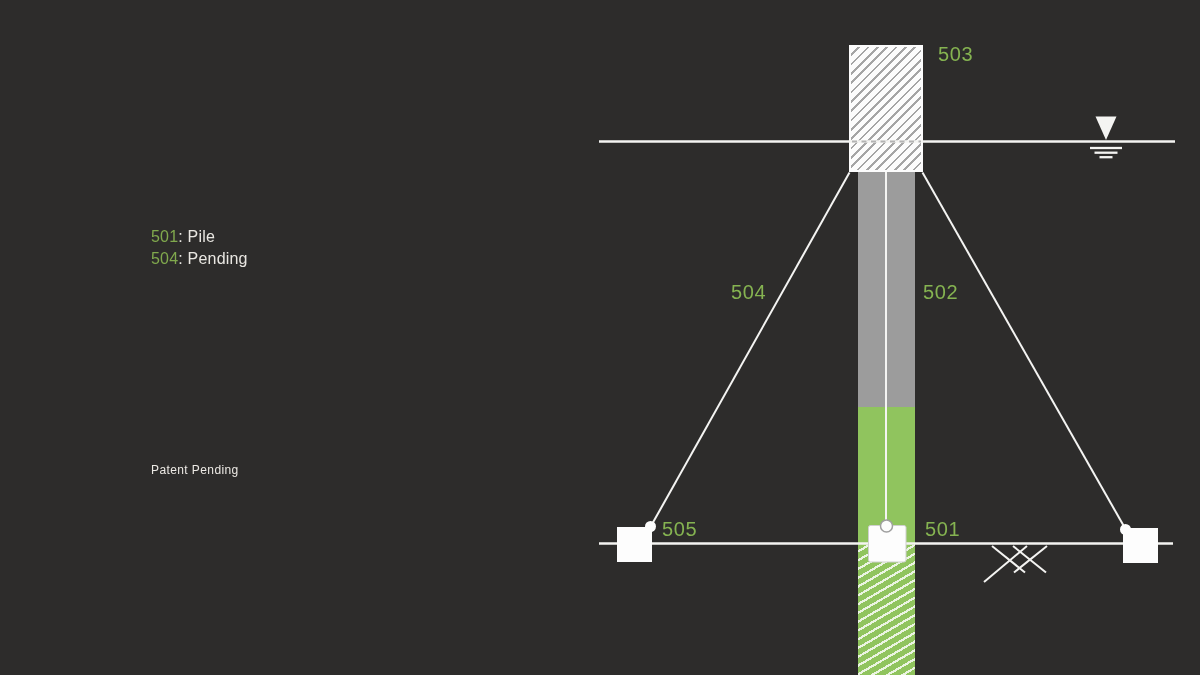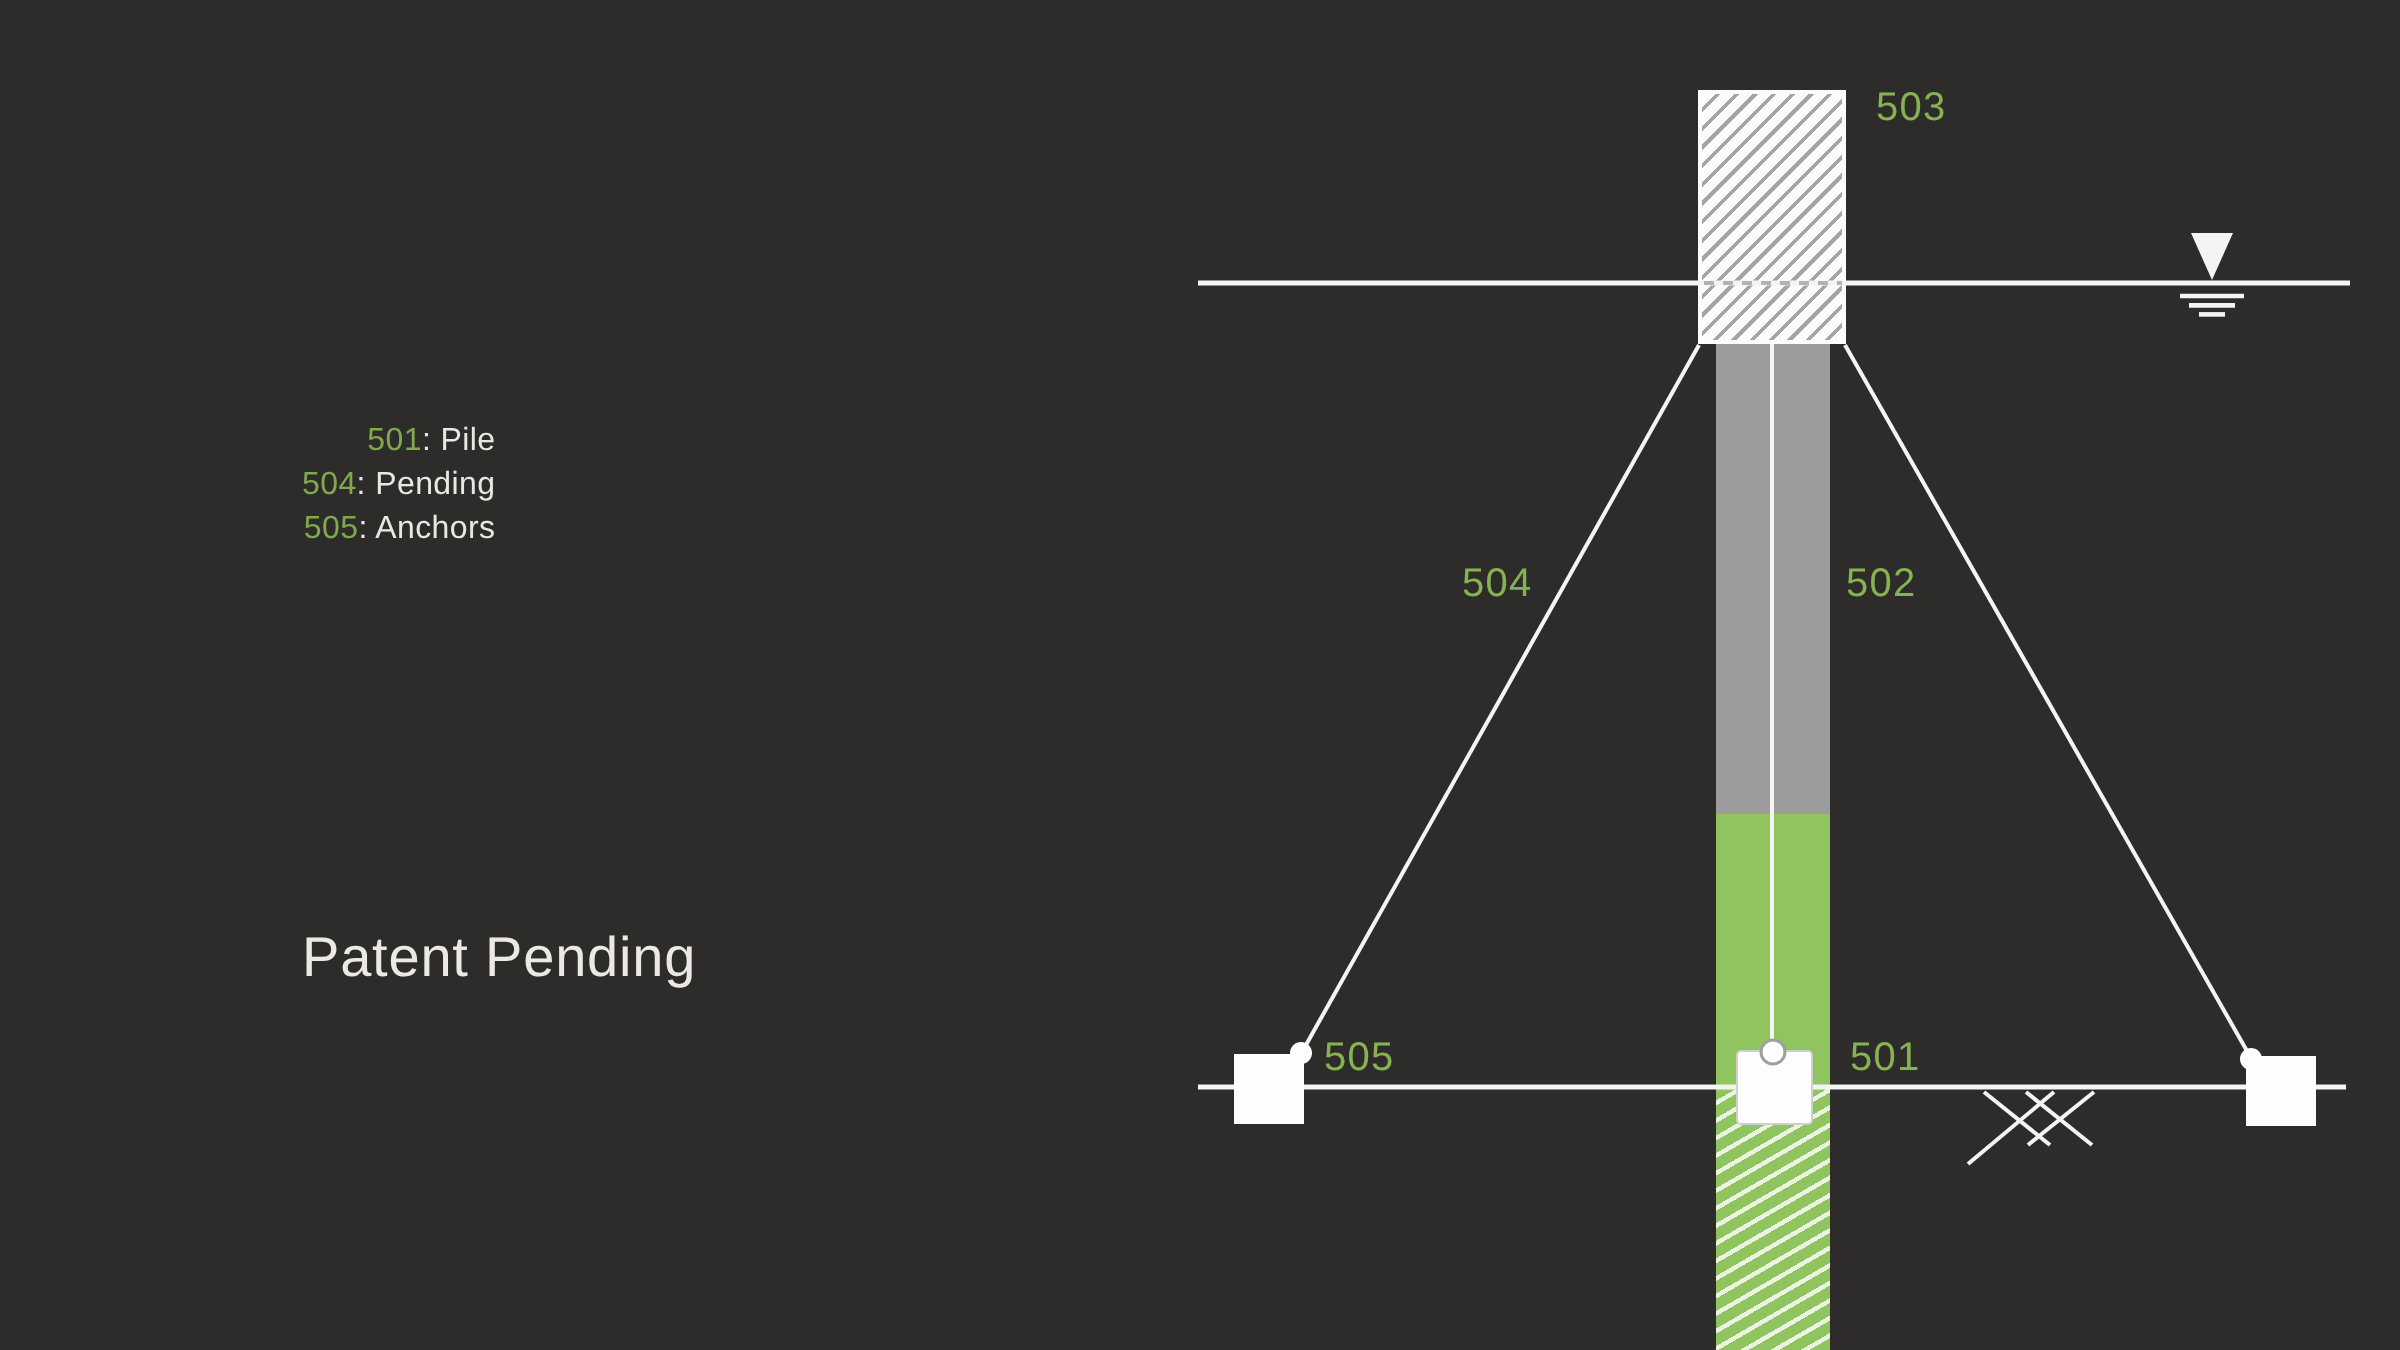--- a/index.html
+++ b/index.html
@@ -2,23 +2,23 @@
 <html><head>
 <meta charset="utf-8">
 <style>
   html,body{margin:0;padding:0;background:#2d2c2b;}
   .stage{
     position:relative;width:1200px;height:675px;overflow:hidden;
     background:#2d2c2b;font-family:"Liberation Sans",sans-serif;
     -webkit-font-smoothing:antialiased;
   }
   
-  .legend{position:absolute;left:151px;top:210px;font-size:16px;line-height:22px;color:#e9e7e2;letter-spacing:.2px;text-align:right;}
+  .legend{position:absolute;left:151px;top:226px;font-size:16px;line-height:22px;color:#e9e7e2;letter-spacing:.2px;}
   .legend .num{color:#80a94d;}
-  .patent{position:absolute;left:151px;top:463px;font-size:28px;color:#ece9e4;letter-spacing:.4px;}
+  .patent{position:absolute;left:151px;top:463px;font-size:12px;color:#ece9e4;letter-spacing:.4px;}
   
   .box503{
     position:absolute;left:849px;top:45px;width:74px;height:127px;box-sizing:border-box;
     background-color:#fcfcfc;
     background-image:repeating-linear-gradient(135deg,rgba(0,0,0,0) 0 4.8px,#a5a5a5 4.8px 6.6px);
     border:2px solid #fcfcfc;
   }
   .colGray{position:absolute;left:858px;top:172px;width:57px;height:235px;background:#9c9c9c;}
   .colGreen{position:absolute;left:858px;top:407px;width:57px;height:137px;background:#90c45e;}
   .colGreenBuried{
@@ -37,21 +37,20 @@
   #lbl-501{left:925px;top:518px;}
 </style>
 </head>
 <body>
 
 <div class="stage">
 
   <div class="legend">
     <div><span class="num">501</span><span>: </span><span>Pile</span></div>
     <div><span class="num">504</span><span>: </span><span>Pending</span></div>
-    <div><span class="num">505</span><span>: </span><span>Anchors</span></div>
   </div>
 
   <div class="patent">Patent Pending</div>
 
   <div>
 
     <div class="colGray"></div>
     <div class="colGreen"></div>
     <div class="colGreenBuried"></div>
     <div class="box503"></div>

